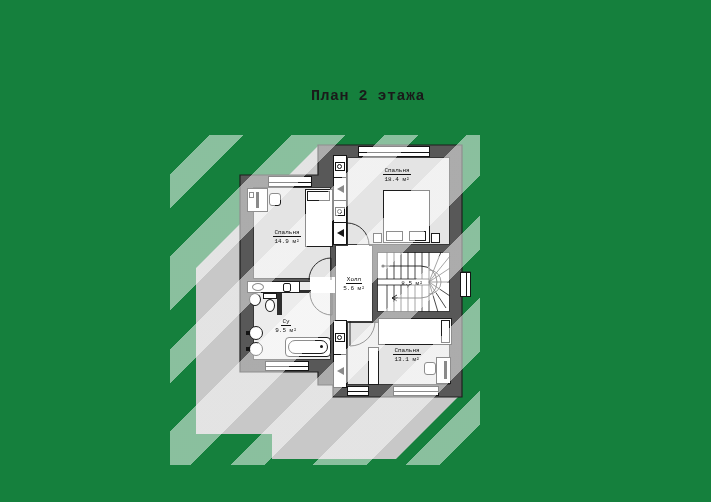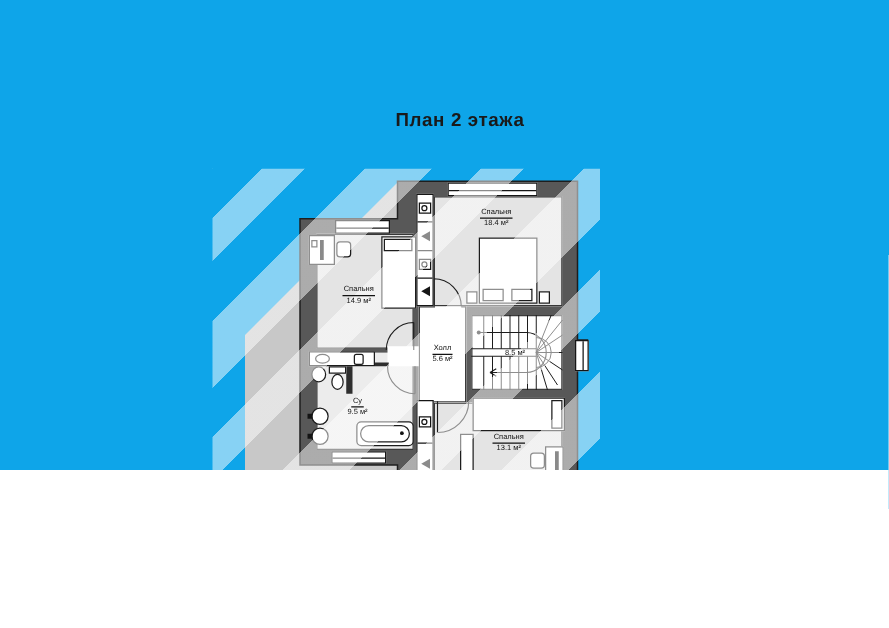--- a/index.html
+++ b/index.html
@@ -1,17 +1,17 @@
 <!DOCTYPE html>
 <html><head>
 <meta charset="utf-8">
 <style>
   html,body{margin:0;padding:0;background:#fff;}
-  #canvas{position:relative;width:711px;height:376px;background:#0ea5e9;overflow:hidden;
-          font-family:Liberation Sans, sans-serif;}
+  #canvas{position:relative;width:711px;height:502px;background:#15803d;overflow:hidden;
+          font-family:Liberation Mono, monospace;}
   .title{position:absolute;left:0;top:88px;width:736px;text-align:center;
          font-size:15px;font-weight:700;letter-spacing:.5px;color:#1a1a1a;}
   svg.layer{position:absolute;left:0;top:0;}
   .base{z-index:5;}
   .overlay{z-index:40;}
   .f{position:absolute;z-index:10;box-shadow:inset 0 0 0 1px rgba(25,25,25,.85);}
   .floor{background:#e4e4e4;}
   .bathfloor{background:#ececec;}
   .white{background:#ffffff;}
   .opening{position:absolute;z-index:12;background:#fff;}

